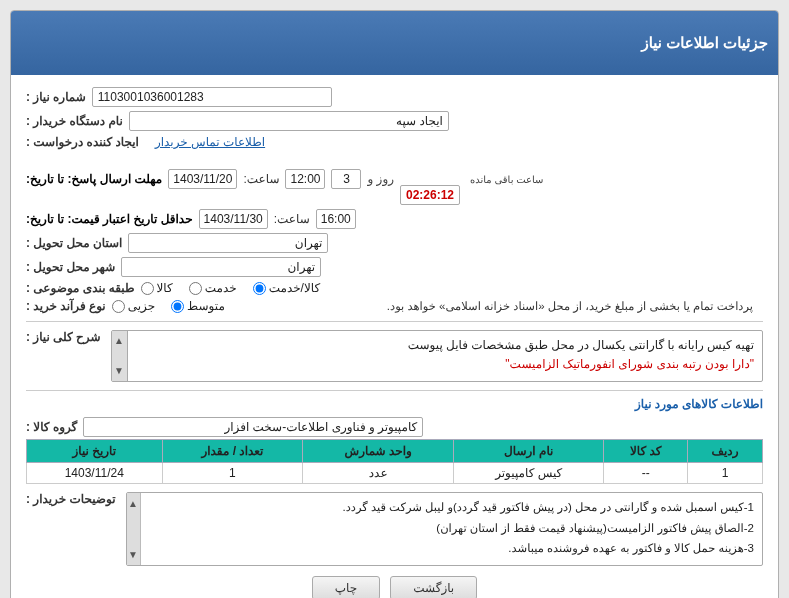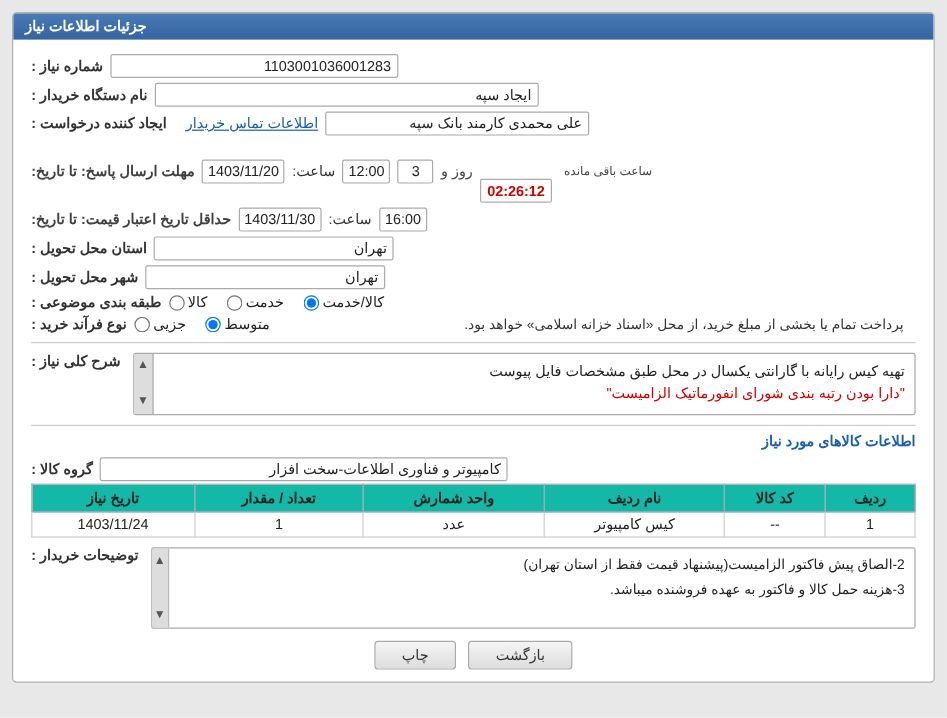--- a/index.html
+++ b/index.html
@@ -18,23 +18,23 @@
     }
     .main-card {
       background: #fff;
       border: 1px solid #b0b0b0;
       border-radius: 4px;
       overflow: hidden;
     }
     .card-header {
       background: linear-gradient(to bottom, #4a7ab5, #3565a0);
       color: #fff;
-      text-align: left;
-      padding: 4px 10px;
-      font-size: 12px;
+      text-align: right;
+      padding: 23px 10px;
+      font-size: 15px;
       font-weight: bold;
     }
     .card-body {
       padding: 10px 15px;
     }
     .input-box {
       background: #fff;
       border: 1px solid #aaa;
       border-radius: 2px;
       padding: 2px 5px;
@@ -210,46 +210,45 @@
       gap: 6px;
       padding: 2px 0;
     }
     .info-label {
       font-weight: bold;
       color: #333;
       white-space: nowrap;
     }
     .tarikh-label {
       font-weight: bold;
-      color: #404040;
+      color: #000000;
       white-space: nowrap;
     }
   </style>
 </head>
 <body>
 
 <div class="page-wrapper">
   <div class="main-card">
 
     <div class="card-header">جزئیات اطلاعات نیاز</div>
 
     <div class="card-body relative-wrap">
 
       <div class="info-row">
-        <span class="input-box input-box-num" style="min-width:240px;text-align:right;">1103001036001283</span>
+        <span class="input-box input-box-num" style="min-width:240px;text-align:left;">1103001036001283</span>
         <span class="info-label">شماره نیاز :</span>
       </div>
 
       <div class="info-row">
         <span class="input-box input-box-wide" style="min-width:320px;">ایجاد سپه</span>
         <span class="info-label">نام دستگاه خریدار :</span>
       </div>
 
       <div class="info-row">
-        <span class="input-box input-box-wide" style="min-width:220px;">علی محمدی کارمند بانک سپه</span>
         <span class="blue-link" style="margin-left:10px;">اطلاعات تماس خریدار</span>
         <span class="info-label">ایجاد کننده درخواست :</span>
       </div>
 
       <div class="info-row" style="flex-wrap:nowrap;">
         <span class="countdown-label" style="margin-left:4px;">ساعت باقی مانده</span>
         <span class="countdown-box">02:26:12</span>
         <span class="info-label" style="font-weight:normal;color:#444;">روز و</span>
         <span class="small-box">3</span>
         <span class="small-box">12:00</span>
@@ -331,21 +330,21 @@
       <div class="info-row">
         <span class="input-box" style="min-width:340px; text-align:right;">کامپیوتر و فناوری اطلاعات-سخت افزار</span>
         <span class="info-label">گروه کالا :</span>
       </div>
 
       <table class="products-table">
         <thead>
           <tr>
             <th>ردیف</th>
             <th>کد کالا</th>
-            <th>نام ردیف</th>
+            <th>نام ارسال</th>
             <th>واحد شمارش</th>
             <th>تعداد / مقدار</th>
             <th>تاریخ نیاز</th>
           </tr>
         </thead>
         <tbody id="products-tbody">
         <tr>
               <td>1</td>
               <td>--</td>
               <td>کیس کامپیوتر</td>
@@ -356,20 +355,21 @@
           </tbody>
       </table>
 
       <div class="info-row" style="align-items:flex-start;">
         <div class="notes-box" style="flex:1; padding-left:18px; position:relative; min-height:68px;">
           <div class="notes-scroll">
             <span class="scroll-arrow">▲</span>
             <span class="scroll-arrow">▼</span>
           </div>
           <div id="tawzeehat-content" style="direction:rtl;">
+              <div style="margin-bottom: 1px;">1-کیس اسمبل شده و گارانتی در محل (در پیش فاکتور قید گردد)و لیبل شرکت قید گردد.</div>
               <div style="margin-bottom: 1px;">2-الصاق پیش فاکتور الزامیست(پیشنهاد قیمت فقط از استان تهران)</div>
               <div style="margin-bottom: 1px;">3-هزینه حمل کالا و فاکتور به عهده فروشنده میباشد.</div>
             </div>
         </div>
         <span class="info-label" style="white-space:nowrap; padding-right:4px;">توضیحات خریدار :</span>
       </div>
 
       <div class="btn-row">
         <button class="btn btn-back">بازگشت</button>
         <button class="btn btn-print">چاپ</button>

